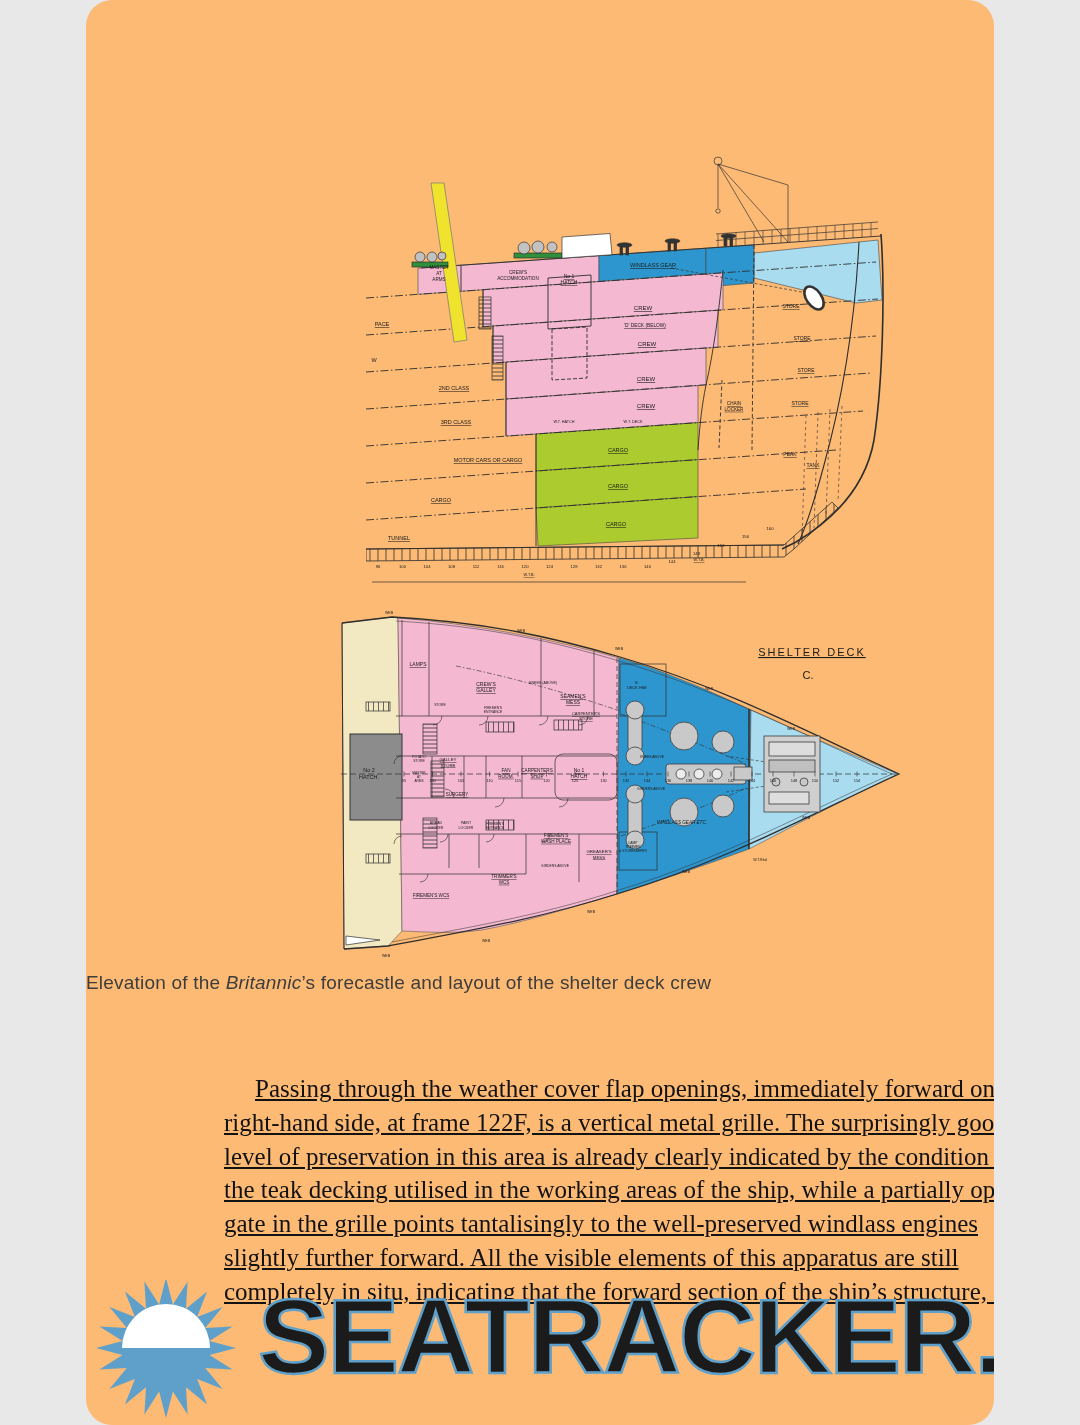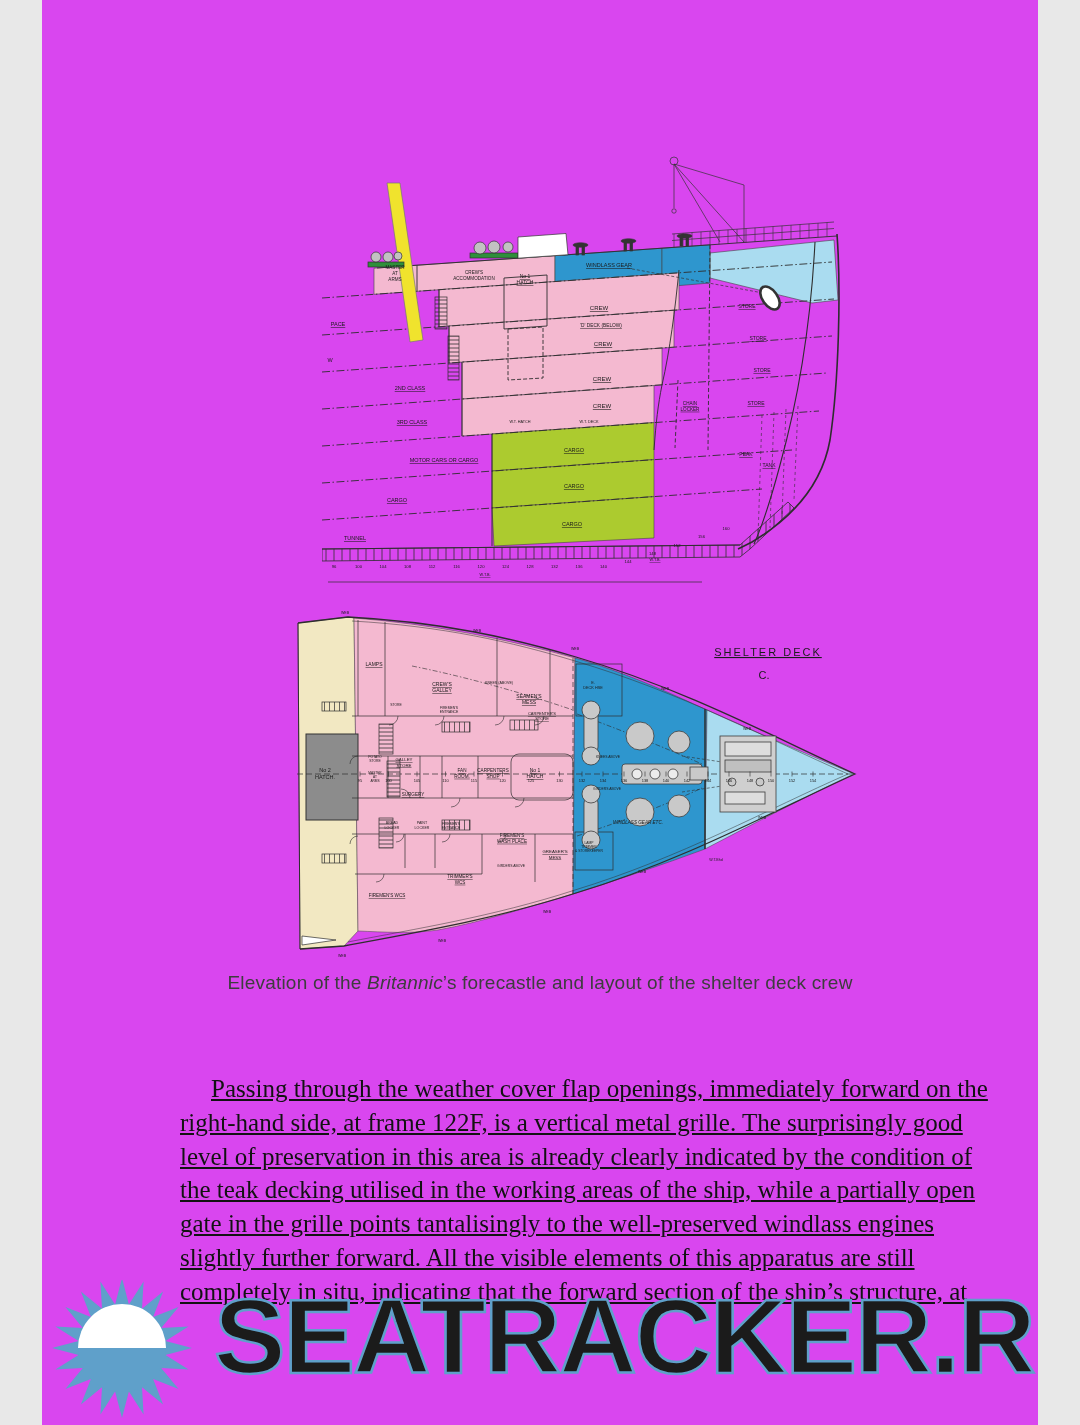--- a/index.html
+++ b/index.html
@@ -1,26 +1,26 @@
 <!DOCTYPE html>
 <html style="--pink: #F4B9D0; --blue: #2E96CE; --light-blue: #AADCF0; --green: #ACCB2F; --yellow: #F0E32D; --tan: #F2E8C2; --wm: #5FA0CA;"><head>
 <meta charset="utf-8">
 <style>
   :root{
     --pink:#F4B9D0; --blue:#2E96CE; --light-blue:#AADCF0; --green:#ACCB2F;
     --yellow:#F0E32D; --tan:#F2E8C2; --wm:#5FA0CA;
   }
   html,body{margin:0;padding:0;background:#e8e8e8;}
-  .page{position:relative;width:996px;height:1425px;background:#d946ef;overflow:hidden;
-        font-family:"Liberation Sans",sans-serif;margin:0 auto;}
+  .page{position:relative;width:908px;height:1425px;background:#fdba74;overflow:hidden;
+        font-family:"Liberation Sans",sans-serif;margin:0 auto;border-radius:26px;}
   svg text{font-family:"Liberation Sans",sans-serif;fill:#1b1b1b;}
   .f-pink{fill:var(--pink);} .f-blue{fill:var(--blue);} .f-lblue{fill:var(--light-blue);}
   .f-green{fill:var(--green);} .f-yellow{fill:var(--yellow);} .f-tan{fill:var(--tan);}
   .ln{stroke:#2e2e2e;fill:none;}
-  .caption{position:absolute;top:969px;left:0;width:100%;text-align:center;
+  .caption{position:absolute;top:969px;left:0;width:100%;text-align:left;
            font-size:19px;line-height:27px;color:#3d3d3d;letter-spacing:.2px;}
   .caption .it{font-style:italic;}
   .bodytext{position:absolute;left:138px;top:1047px;width:818px;
             font-family:"Liberation Serif","DejaVu Serif",serif;font-size:25px;
             line-height:33.8px;color:#121212;text-indent:31px;text-decoration:underline;}
   .wm{position:absolute;left:0;top:1280px;width:1080px;height:145px;}
 </style>
 </head>
 <body>
 

